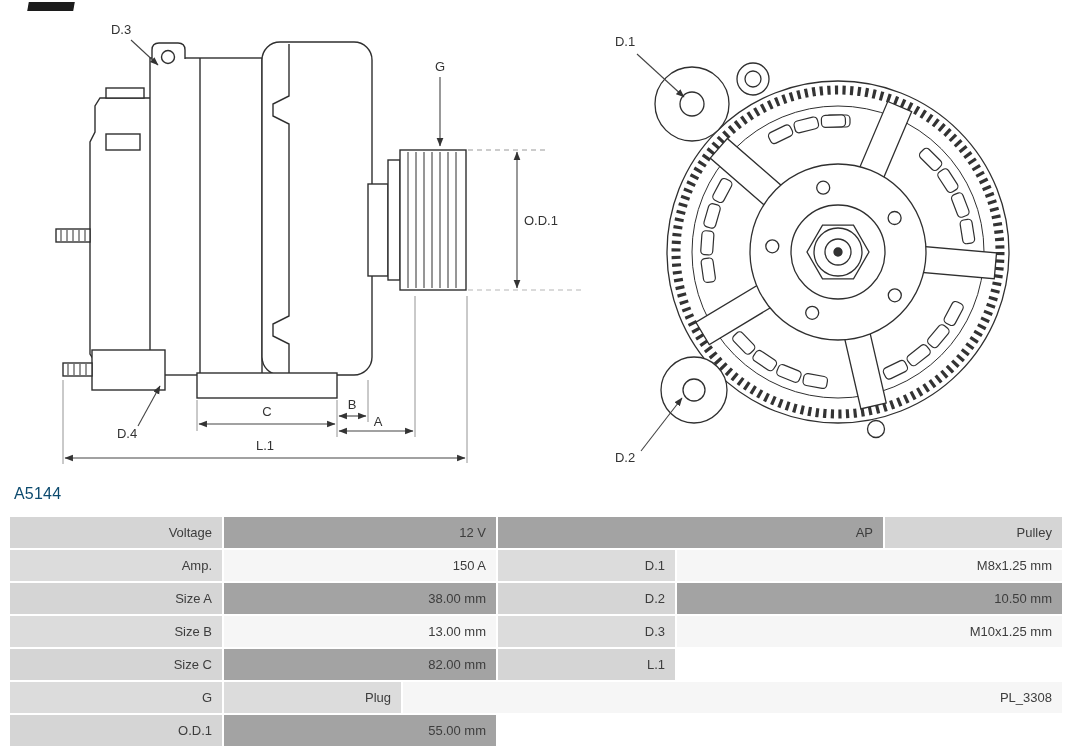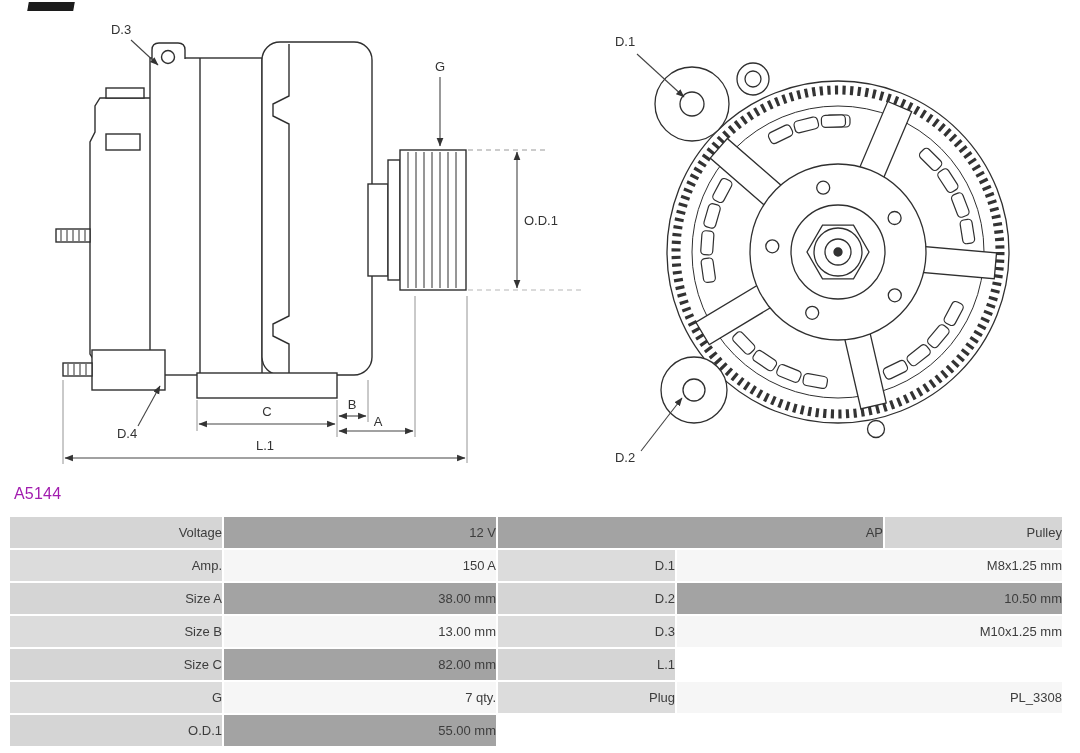--- a/index.html
+++ b/index.html
@@ -8,31 +8,31 @@
     width:1080px; height:753px; position:relative; overflow:hidden;
     font-family:"Liberation Sans", sans-serif;
   }
   .logo-fragment {
     position:absolute; left:28px; top:2px; width:46px; height:9px;
     background:#1c1c1c; transform:skewX(-10deg);
   }
   .drawing-wrap { position:absolute; left:0; top:0; width:1080px; height:482px; }
   svg text { font-family:"Liberation Sans", sans-serif; font-size:13px; fill:#333; }
   .part-number {
-    position:absolute; left:14px; top:485px; font-size:16px; color:#a21caf;
+    position:absolute; left:14px; top:485px; font-size:16px; color:#0c4a6e;
     letter-spacing:.2px;
   }
   .spec {
     position:absolute; left:10px; top:517px; width:1052px;
     display:flex; flex-direction:column; gap:2px;
   }
   .row { display:flex; gap:2px; height:31px; }
   .cell {
     display:flex; align-items:center; justify-content:flex-end;
-    font-size:13px; color:#3d3d3d; overflow:hidden; white-space:nowrap;
+    padding-right:10px; font-size:13px; color:#3d3d3d; overflow:hidden; white-space:nowrap;
   }
   .c1 { width:212px; } .c2 { width:272px; } .c3 { width:177px; } .c4 { flex:1; }
   .label { background:#d5d5d5; }
   .value { background:#a3a3a3; }
   .row.even .label { background:#dcdcdc; }
   .row.even .value { background:#f6f6f6; }
   .cell.empty { background:transparent; }
 </style>
 </head>
 <body>
@@ -274,21 +274,20 @@
     <div class="cell c3 label">D.3</div>
     <div class="cell c4 value">M10x1.25 mm</div>
   </div>
   <div class="row odd">
     <div class="cell c1 label">Size C</div>
     <div class="cell c2 value">82.00 mm</div>
     <div class="cell c3 label">L.1</div>
   </div>
   <div class="row even">
     <div class="cell c1 label">G</div>
-    <div class="cell c2 value">7 qty.</div>
     <div class="cell c3 label">Plug</div>
     <div class="cell c4 value">PL_3308</div>
   </div>
   <div class="row odd">
     <div class="cell c1 label">O.D.1</div>
     <div class="cell c2 value">55.00 mm</div>
     <div class="cell c3 empty"></div>
     <div class="cell c4 empty"></div>
   </div>
 </div>

